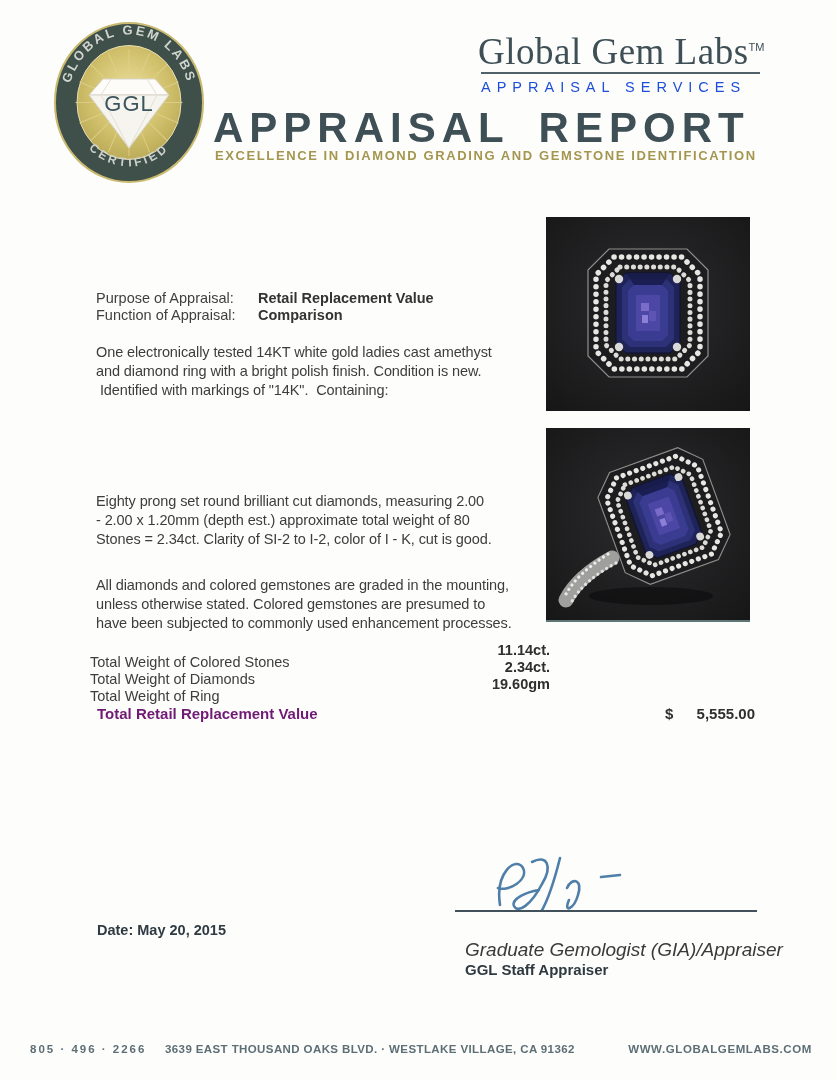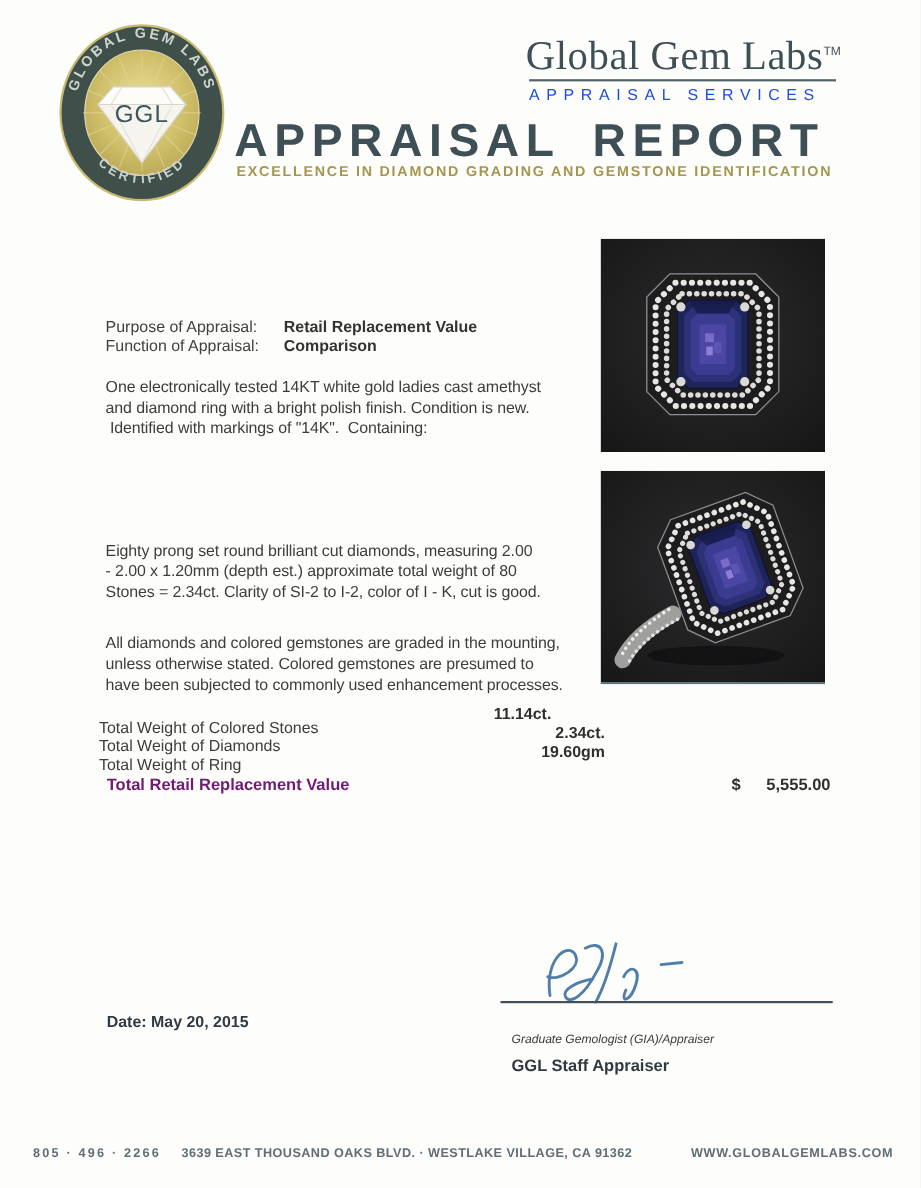--- a/index.html
+++ b/index.html
@@ -45,21 +45,21 @@
     font-size:15px; font-weight:700; color:#2f2f2f; }
 
   
   .photo { width:204px; height:194px; }
   .photo svg { display:block; }
 
   
   .sig-line { left:455px; top:910px; width:302px; height:2px; background:#41505a; }
   .date-text { left:97px; top:922px; font-size:14.5px; font-weight:700; color:#2f3b42; }
   .appraiser-title { left:465px; top:920px; font-size:15px; font-weight:700; color:#2e3a40;margin-top:41px; }
-  .appraiser-cred { left:465px; top:939px; font-size:11px; font-style:italic; color:#3a3a3a; }
+  .appraiser-cred { left:465px; top:939px; font-size:19px; font-style:italic; color:#3a3a3a; }
 
   
   .footer-item { top:1043px; font-size:11.5px; font-weight:700; color:#5d6e75; letter-spacing:1px; white-space:nowrap; }
   .footer-phone { left:30px; letter-spacing:2px; }
   .footer-address { left:165px; letter-spacing:0.4px; }
   .footer-web { right:25px; letter-spacing:0.6px; }
 </style>
 </head>
 <body>
 
@@ -176,21 +176,21 @@
 and diamond ring with a bright polish finish. Condition is new.
  Identified with markings of "14K".  Containing:</div>
   <div class="abs para" style="top:492px;">Eighty prong set round brilliant cut diamonds, measuring 2.00
 - 2.00 x 1.20mm (depth est.) approximate total weight of 80
 Stones = 2.34ct. Clarity of SI-2 to I-2, color of I - K, cut is good.</div>
   <div class="abs para" style="top:576px;">All diamonds and colored gemstones are graded in the mounting,
 unless otherwise stated. Colored gemstones are presumed to
 have been subjected to commonly used enhancement processes.</div>
 
   <div class="abs tot-label" style="top:643px;">Total Weight of Colored Stones</div>
-  <div class="abs tot-value" style="top:642px;text-align:center;">11.14ct.</div>
+  <div class="abs tot-value" style="top:642px;">11.14ct.</div>
   <div class="abs tot-label" style="top:660px;">Total Weight of Diamonds</div>
   <div class="abs tot-value" style="top:659px;">2.34ct.</div>
   <div class="abs tot-label" style="top:677px;">Total Weight of Ring</div>
   <div class="abs tot-value" style="top:676px;">19.60gm</div>
 
   <div class="abs grand-label">Total Retail Replacement Value</div>
   <div class="abs grand-value">
     <span>$</span>
     <span>5,555.00</span>
   </div>

